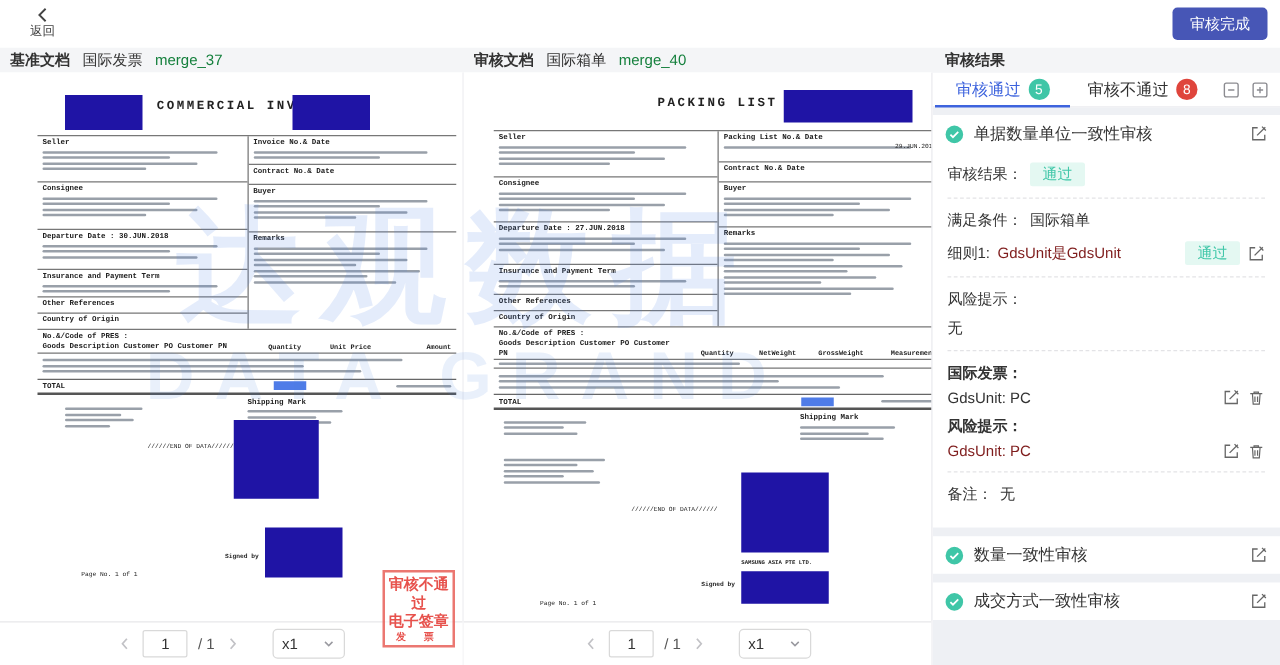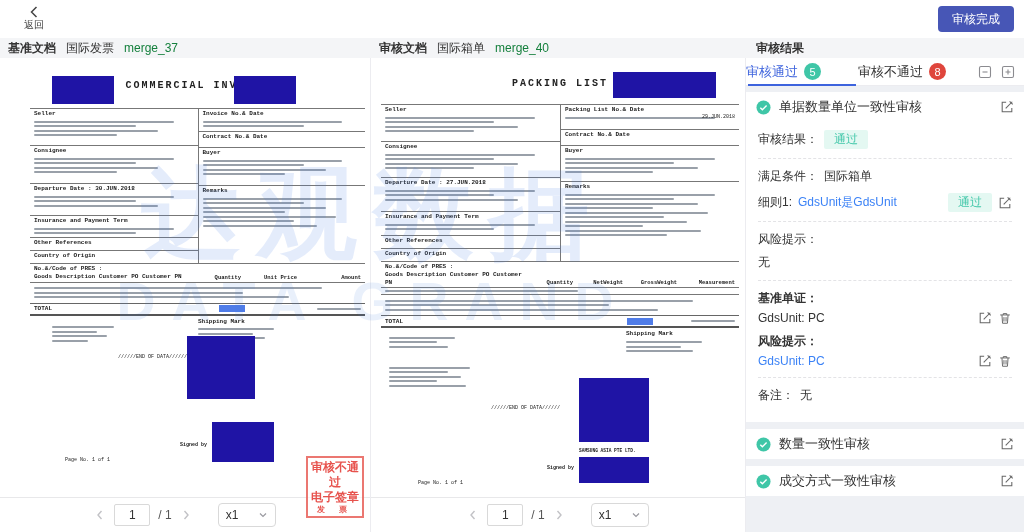--- a/index.html
+++ b/index.html
@@ -25,21 +25,21 @@
 #doc1{width:371px}
 #doc2{width:375px}
 .viewer{height:439px;position:relative;overflow:hidden}
 .pager{height:35px;border-top:1px solid #e8e8ea;display:flex;align-items:center;justify-content:center;gap:8px;font-size:12px;color:#555;background:#fff}
 .pgchev{display:flex;align-items:center;cursor:pointer}
 .pgbox{width:36px;height:22px;border:1px solid #d9d9d9;border-radius:2px;text-align:center;line-height:20px;font-size:12px;background:#fff;color:#333}
 .zoomsel{width:58px;height:24px;border:1px solid #d9d9d9;border-radius:4px;display:flex;align-items:center;justify-content:space-between;padding:0 7px;margin-left:18px;font-size:12px;color:#333;cursor:pointer;background:#fff}
 
 .page{position:absolute;font-family:"Liberation Mono",monospace;color:#222;z-index:1}
 #page1{left:30px;top:6px;width:335px}
-#page2{left:10px;top:6px;width:358px}
+#page2{left:24px;top:6px;width:358px}
 .doc-head{position:relative;height:44px}
 .doc-title{position:absolute;left:0;right:0;top:16px;text-align:center;font-size:10px;font-weight:700;letter-spacing:2px}
 .redact{position:absolute;background:#1f14a5}
 .grid{display:flex;border-top:1px solid #777;border-bottom:1px solid #777}
 .gcol{width:50%}
 .gcol.r{border-left:1px solid #777}
 .cell{border-top:1px solid #777;padding:1px 4px 2px;overflow:hidden}
 .gcol .cell:first-child{border-top:none}
 .lbl{font-size:6px;font-weight:700;display:block;line-height:1.4;white-space:nowrap}
 .dt{float:right;font-size:5px;font-weight:400}
@@ -60,38 +60,38 @@
 
 .stamp{position:absolute;right:6px;bottom:14px;width:58px;border:2px solid rgba(228,73,66,.75);color:rgba(228,63,58,.9);background:rgba(255,255,255,.55);text-align:center;font-weight:700;font-size:12px;line-height:1.25;padding:2px 0 1px;z-index:30;font-family:"Liberation Sans",sans-serif}
 .stamp .s3{font-size:8px;letter-spacing:6px;display:block}
 
 .watermark{position:absolute;left:0;top:100px;width:746px;text-align:center;z-index:6;pointer-events:none;font-weight:700;font-family:Liberation Sans, sans-serif}
 .wm1{font-size:100px;letter-spacing:16px;color:rgba(73,130,226,.15);line-height:1.1}
 .wm2{font-size:54px;letter-spacing:16px;color:rgba(73,130,226,.12);line-height:1.1;margin-top:4px}
 
 .panel{width:278px;background:#eef0f4;display:flex;flex-direction:column;overflow:hidden}
 .tabbar{background:#fff;display:flex;height:28px;border-bottom:1px solid #ececf0}
-.tab{flex:1;display:flex;align-items:center;justify-content:flex-start;gap:6px;font-size:13px;color:#333;cursor:pointer;position:relative}
+.tab{flex:1;display:flex;align-items:center;justify-content:center;gap:6px;font-size:13px;color:#333;cursor:pointer;position:relative}
 .tab.active{color:#3d63dd}
 .tab.active::after{content:"";position:absolute;left:2px;right:2px;bottom:-1px;height:2px;background:#3d63dd}
 .badge{min-width:17px;height:17px;border-radius:9px;color:#fff;font-size:11px;display:inline-flex;align-items:center;justify-content:center;padding:0 4px}
 .badge.green{background:#3fc6a7}
 .badge.red{background:#df453c}
 .tabicons{width:54px;display:flex;align-items:center;justify-content:flex-end;gap:9px;padding-right:9px}
 .tabicons span{display:flex;cursor:pointer}
 .plist{flex:1;display:flex;flex-direction:column;gap:7px;padding-top:6px;overflow:hidden}
 .card{background:#fff}
 .card-head{height:30px;display:flex;align-items:center;padding:0 10px;gap:8px}
 .card-head .t{flex:1;font-size:13px;color:#333}
 .icobtn{display:flex;cursor:pointer}
 .card-body{padding:0 12px 10px;font-size:12px;color:#333}
 .row{display:flex;align-items:center;margin:8px 0;gap:6px}
 .row .k{color:#333}
 .row .v{color:#333}
-.row .link{color:#3b82f6}
+.row .link{color:#7f1d1d}
 .row .sp{flex:1}
 .pill{background:#e4f8f2;color:#41c7a9;font-size:12px;padding:1px 10px;border-radius:2px}
 .dash{border-top:1px dashed #e3e3e6;margin:9px 0}
 .blk{margin:8px 0}
 .blk .k{display:block;margin-bottom:6px}
 </style>
 </head>
 <body>
 
 <div class="topbar">
@@ -520,21 +520,21 @@
                 </svg>
               </span>
           </div>
           <div class="dash"></div>
           <div class="blk">
             <span class="k">风险提示：</span>
             <span class="v">无</span>
           </div>
           <div class="dash"></div>
           <div class="row" style="margin-bottom:4px">
-            <span class="k" style="font-weight:700">基准单证：</span>
+            <span class="k" style="font-weight:700">国际发票：</span>
           </div>
           <div class="row" style="margin-top:2px">
             <span class="v">GdsUnit: PC</span>
             <span class="sp"></span>
             <span class="icobtn">
                 <svg width="14" height="14" viewBox="0 0 16 16" fill="none" stroke="#666" stroke-width="1.2">
                   <path d="M13.5 9v4.5H2.5V2.5H7"></path>
                   <path d="M6.5 9.5L14 2"></path>
                   <path d="M11 1.5L14.5 5"></path>
                 </svg>

